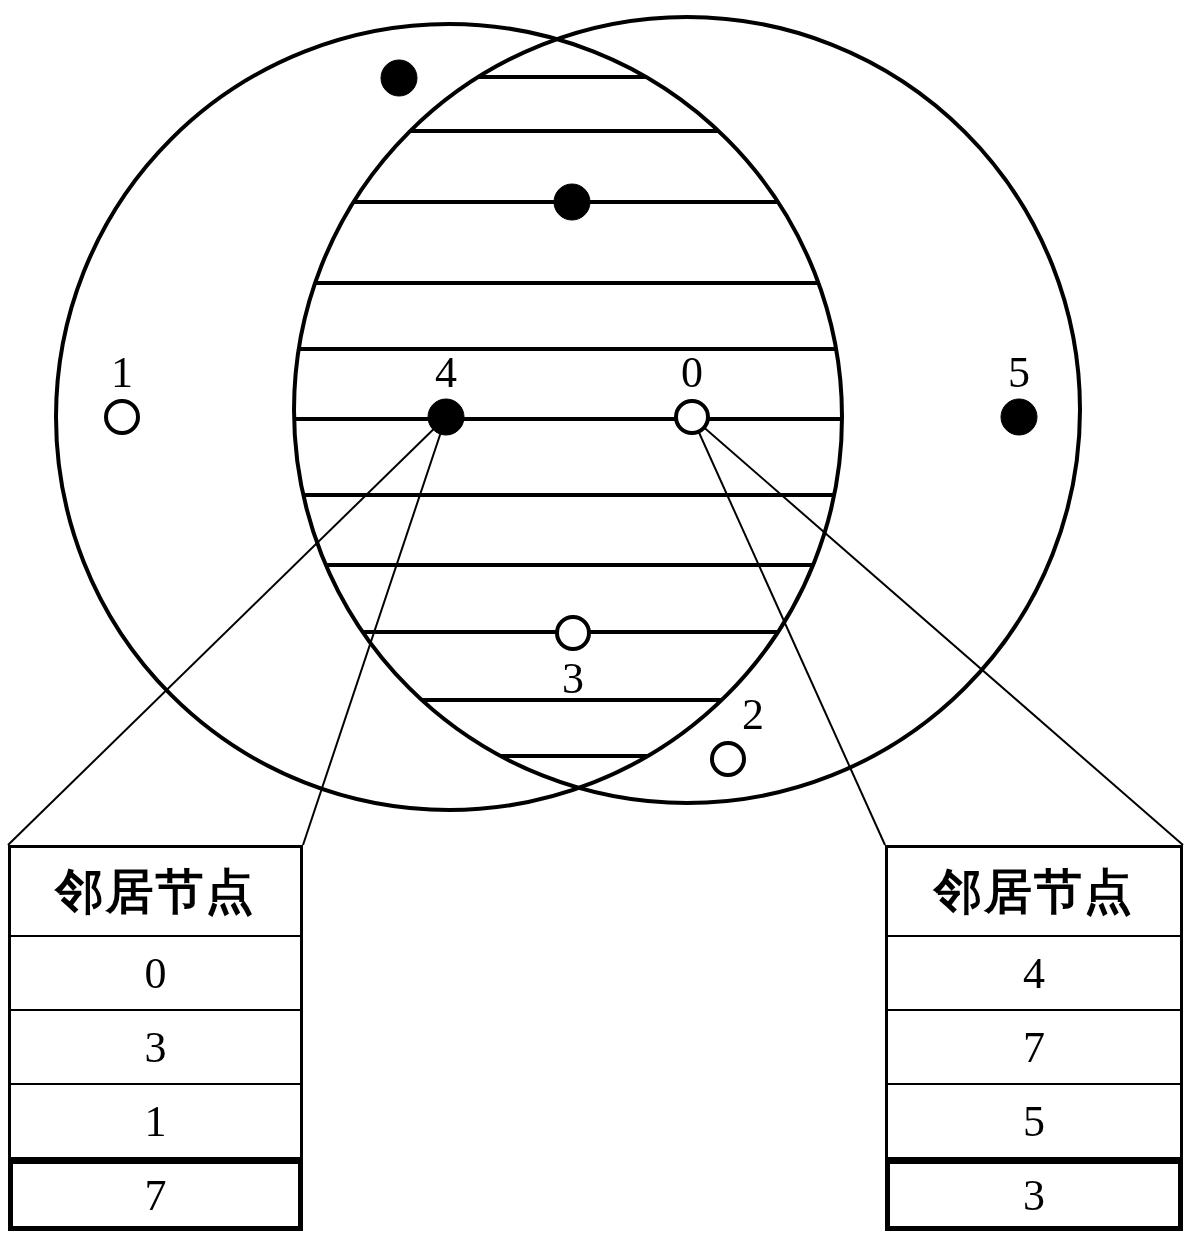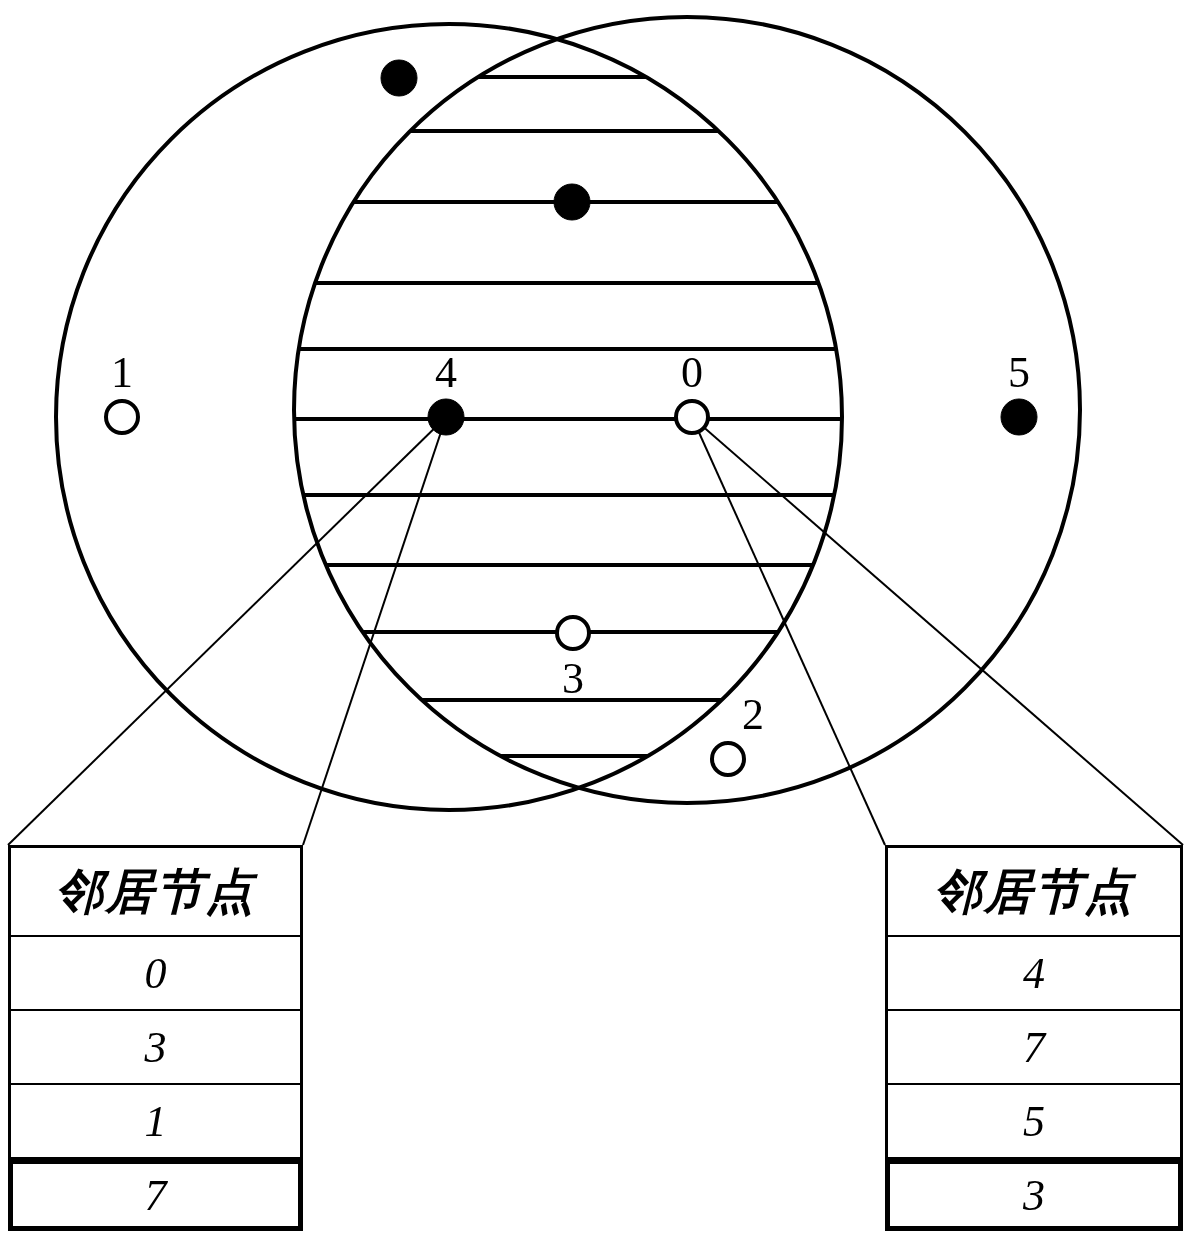--- a/index.html
+++ b/index.html
@@ -2,21 +2,21 @@
 <html><head>
   <meta charset="utf-8">
   <style>
     html, body { margin: 0; padding: 0; background: #ffffff; }
     body { width: 1200px; height: 1239px; position: relative; overflow: hidden;
            font-family: "Liberation Serif", "DejaVu Serif", serif; }
     #diagram { position: absolute; left: 0; top: 0; }
     .node-label { font-size: 44px; fill: #000; font-family: "Liberation Serif", "DejaVu Serif", serif; }
     .table { position: absolute; background: #fff; box-sizing: border-box; }
     .table .row { box-sizing: border-box; display: flex; align-items: center; justify-content: center;
-                  font-family: "Liberation Serif", "DejaVu Serif", serif; color: #000; font-style: italic; }
+                  font-family: "Liberation Serif", "DejaVu Serif", serif; color: #000; }
     .table .header { height: 92px; font-size: 48px; border: 3px solid #000; border-bottom: 2px solid #000;
                      font-family: "DejaVu Serif", "Liberation Serif", serif; font-weight: bold; letter-spacing: 2px; }
     .table .cell { height: 74px; font-size: 44px; border-left: 3px solid #000; border-right: 3px solid #000;
                    border-bottom: 2px solid #000; }
     .table .cell.last { border: 5px solid #000; height: 72px; }
   </style>
 </head>
 <body>
 
 <svg id="diagram" width="1200" height="1239" viewBox="0 0 1200 1239" xmlns="http://www.w3.org/2000/svg">

